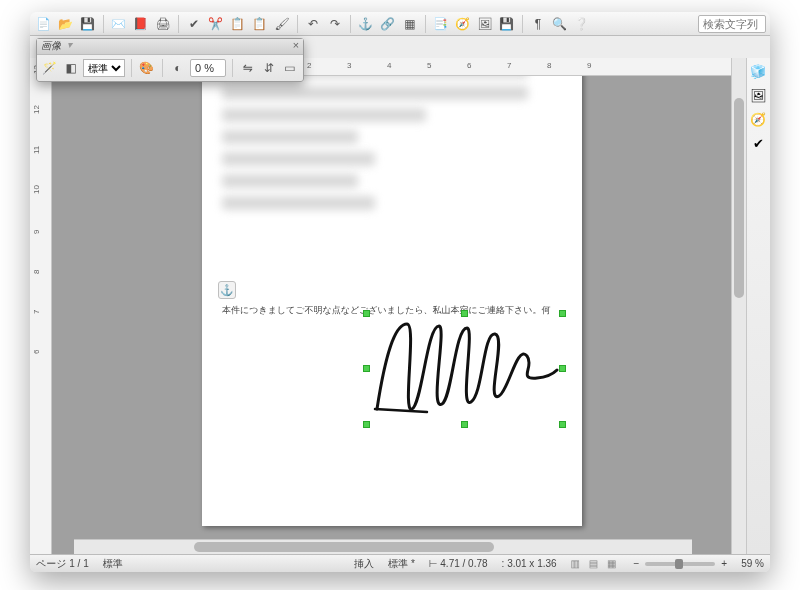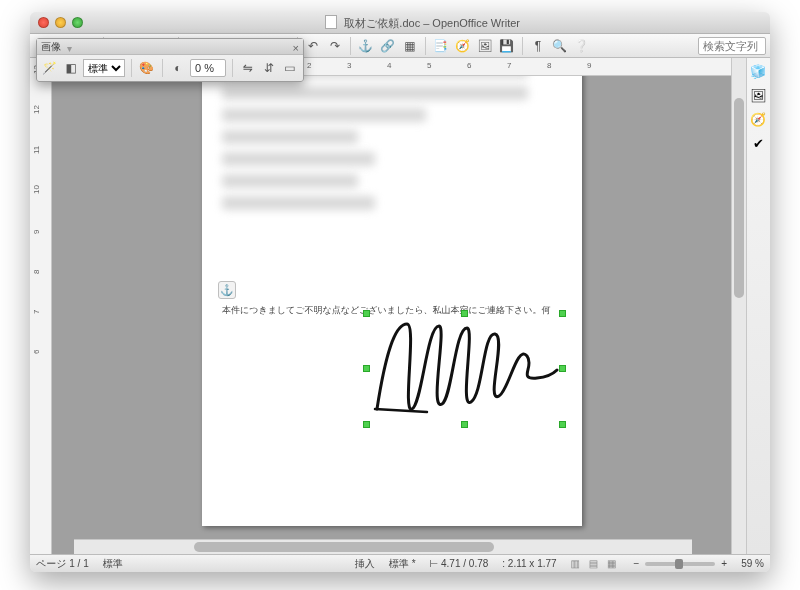--- a/index.html
+++ b/index.html
@@ -56,42 +56,31 @@
 
   .statusbar{position:absolute;left:0;right:0;bottom:0;height:18px;background:linear-gradient(#f4f4f4,#dedede);border-top:1px solid #bcbcbc;display:flex;align-items:center;font-size:10px;color:#454545;padding:0 6px;gap:14px;}
   .statusbar .cell{white-space:nowrap;}
   .statusbar .spacer{flex:1;}
   .statusbar .zoom{display:flex;align-items:center;gap:6px;}
   .zline{width:70px;height:4px;background:#bbb;border-radius:2px;position:relative;}
   .zline .knob{position:absolute;left:30px;top:-3px;width:8px;height:10px;background:#888;border-radius:2px;}
 
   
   .floatwin{position:absolute;left:36px;top:38px;width:268px;background:linear-gradient(#f6f6f6,#e5e5e5);border:1px solid #9c9c9c;border-radius:3px;box-shadow:0 4px 12px rgba(0,0,0,.35);z-index:50;}
-  .floatwin .fhead{height:16px;background:linear-gradient(#e6e6e6,#cfcfcf);border-bottom:1px solid #bbb;display:flex;align-items:flex-end;padding:0 4px;font-size:10px;color:#444;}
+  .floatwin .fhead{height:16px;background:linear-gradient(#e6e6e6,#cfcfcf);border-bottom:1px solid #bbb;display:flex;align-items:flex-start;padding:0 4px;font-size:10px;color:#444;font-style:italic;}
   .floatwin .fhead .fx{margin-left:auto;font-size:11px;color:#666;cursor:default;}
   .floatwin .fhead .fgrip{margin-left:6px;color:#999;letter-spacing:-2px;}
   .floatwin .frow{height:26px;display:flex;align-items:center;padding:0 4px;gap:3px;}
   .floatwin select{height:18px;font-size:10px;border:1px solid #b5b5b5;background:#fff;}
 </style>
 </head>
 <body>
 
 <div class="window">
 
-  <div class="titlebar">
-    <div class="traffic">
-      <div class="dot r"></div>
-      <div class="dot y"></div>
-      <div class="dot g"></div>
-    </div>
-    <div class="title">
-      <span class="docicon"></span>
-      <span>取材ご依頼.doc – OpenOffice Writer</span>
-    </div>
-  </div>
 
   <div class="toolbar">
     <div class="tbtn">📄</div>
     <div class="tbtn">📂</div>
     <div class="tbtn">💾</div>
     <div class="tsep"></div>
     <div class="tbtn">✉️</div>
     <div class="tbtn">📕</div>
     <div class="tbtn">🖨</div>
     <div class="tsep"></div>
@@ -199,21 +188,21 @@
 
   </div>
 
   <div class="statusbar">
     <span class="cell">ページ 1 / 1</span>
     <span class="cell">標準</span>
     <span class="spacer"></span>
     <span class="cell">挿入</span>
     <span class="cell"><span>標準</span> <span>*</span></span>
     <span class="cell">⊢ <span>4.71 / 0.78</span></span>
-    <span class="cell">: <span>2.11 x 1.77</span></span>
+    <span class="cell">: <span>3.01 x 1.36</span></span>
     <span class="cell" style="letter-spacing:3px;color:#888;">▥ ▤ ▦</span>
     <div class="zoom">
       <span>−</span>
         <div class="zline">
           <div class="knob"></div>
         </div>
         <span>+</span>
     </div>
     <span class="cell">59 %</span>
   </div>

